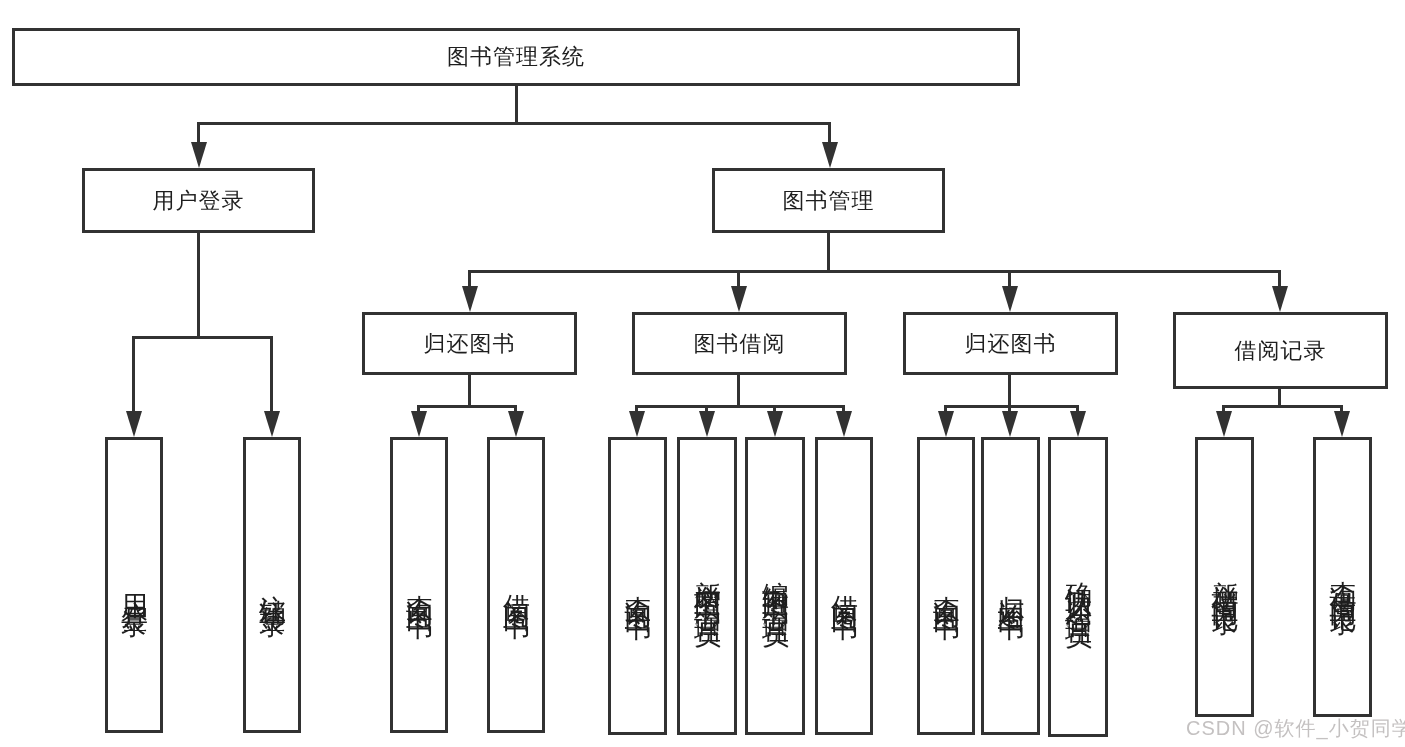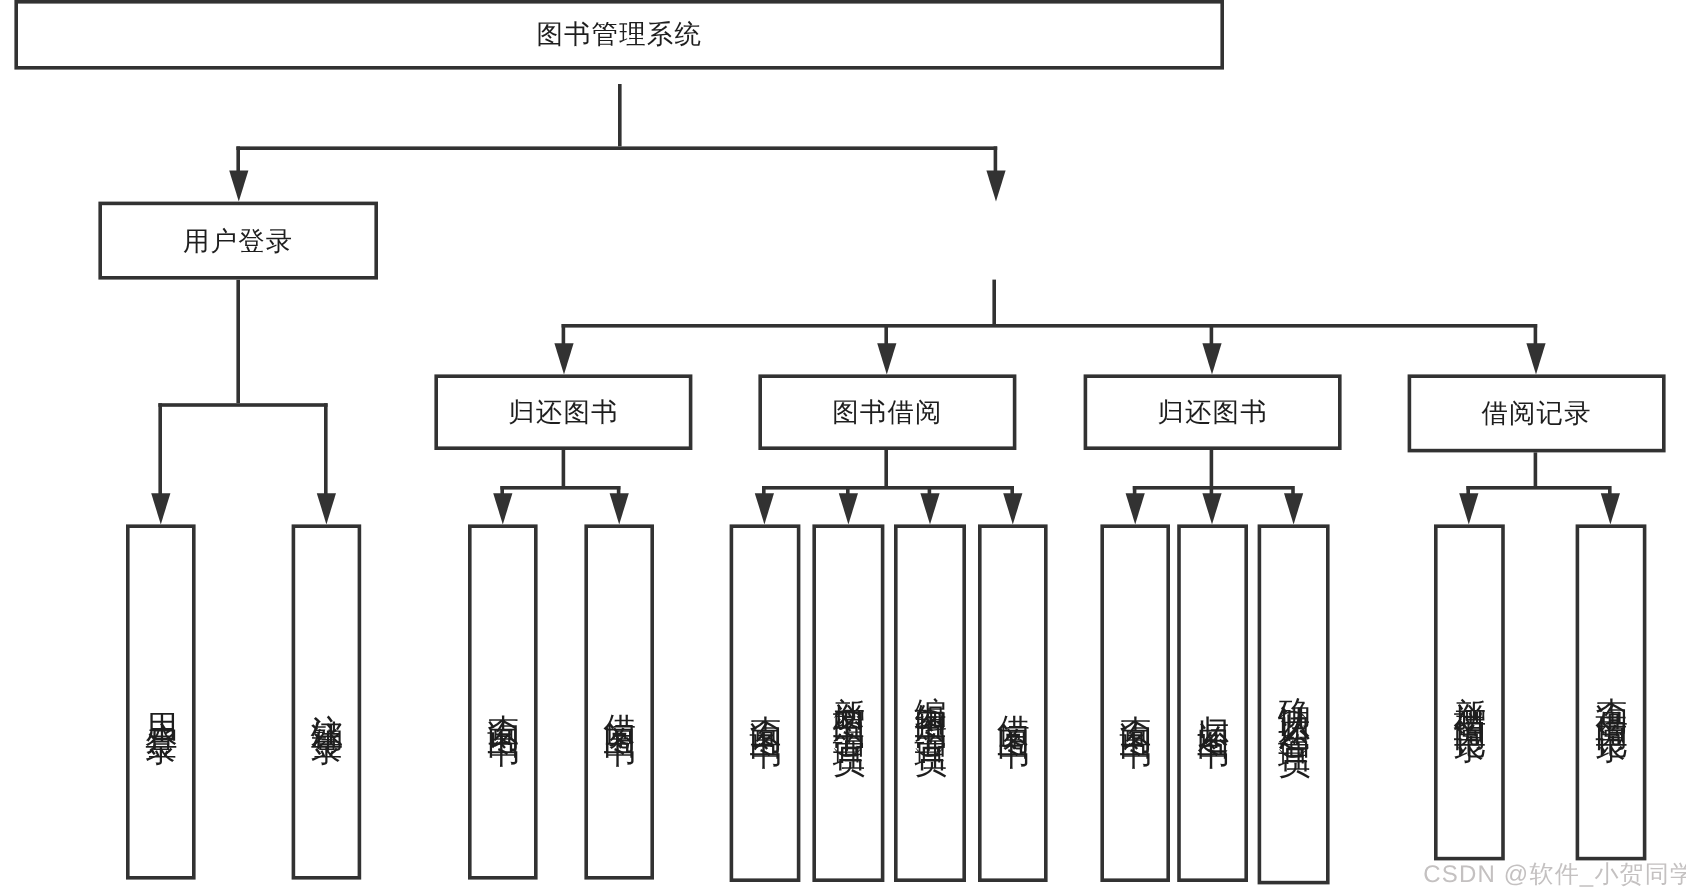--- a/index.html
+++ b/index.html
@@ -52,42 +52,45 @@
     letter-spacing:1px;
     white-space:nowrap;
     z-index:5;
   }
 </style>
 </head>
 <body>
 
 <div id="stage">
 
-  <div class="box" style="left:12px;top:0;width:1008px;height:58px;">
+  <div class="box" style="left:12px;top:28px;width:1008px;height:58px;">
     <span class="hlabel">图书管理系统</span>
   </div>
 
   <div class="box" style="left:82px;top:168px;width:233px;height:65px;">
     <span class="hlabel">用户登录</span>
   </div>
 
+  <div class="box" style="left:712px;top:168px;width:233px;height:65px;">
+    <span class="hlabel">图书管理</span>
+  </div>
 
   <div class="box" style="left:362px;top:312px;width:215px;height:63px;">
     <span class="hlabel">归还图书</span>
   </div>
 
   <div class="box" style="left:632px;top:312px;width:215px;height:63px;text-align:center;">
     <span class="hlabel">图书借阅</span>
   </div>
 
   <div class="box" style="left:903px;top:312px;width:215px;height:63px;">
     <span class="hlabel">归还图书</span>
   </div>
 
-  <div class="box" style="left:1173px;top:312px;width:215px;height:65px;">
+  <div class="box" style="left:1173px;top:312px;width:215px;height:77px;">
     <span class="hlabel">借阅记录</span>
   </div>
 
   <div class="box vbox" style="left:105px;top:437px;width:58px;height:296px;">
     <span>用户登录</span>
   </div>
   <div class="box vbox" style="left:243px;top:437px;width:58px;height:296px;">
     <span>注销登录</span>
   </div>
 

